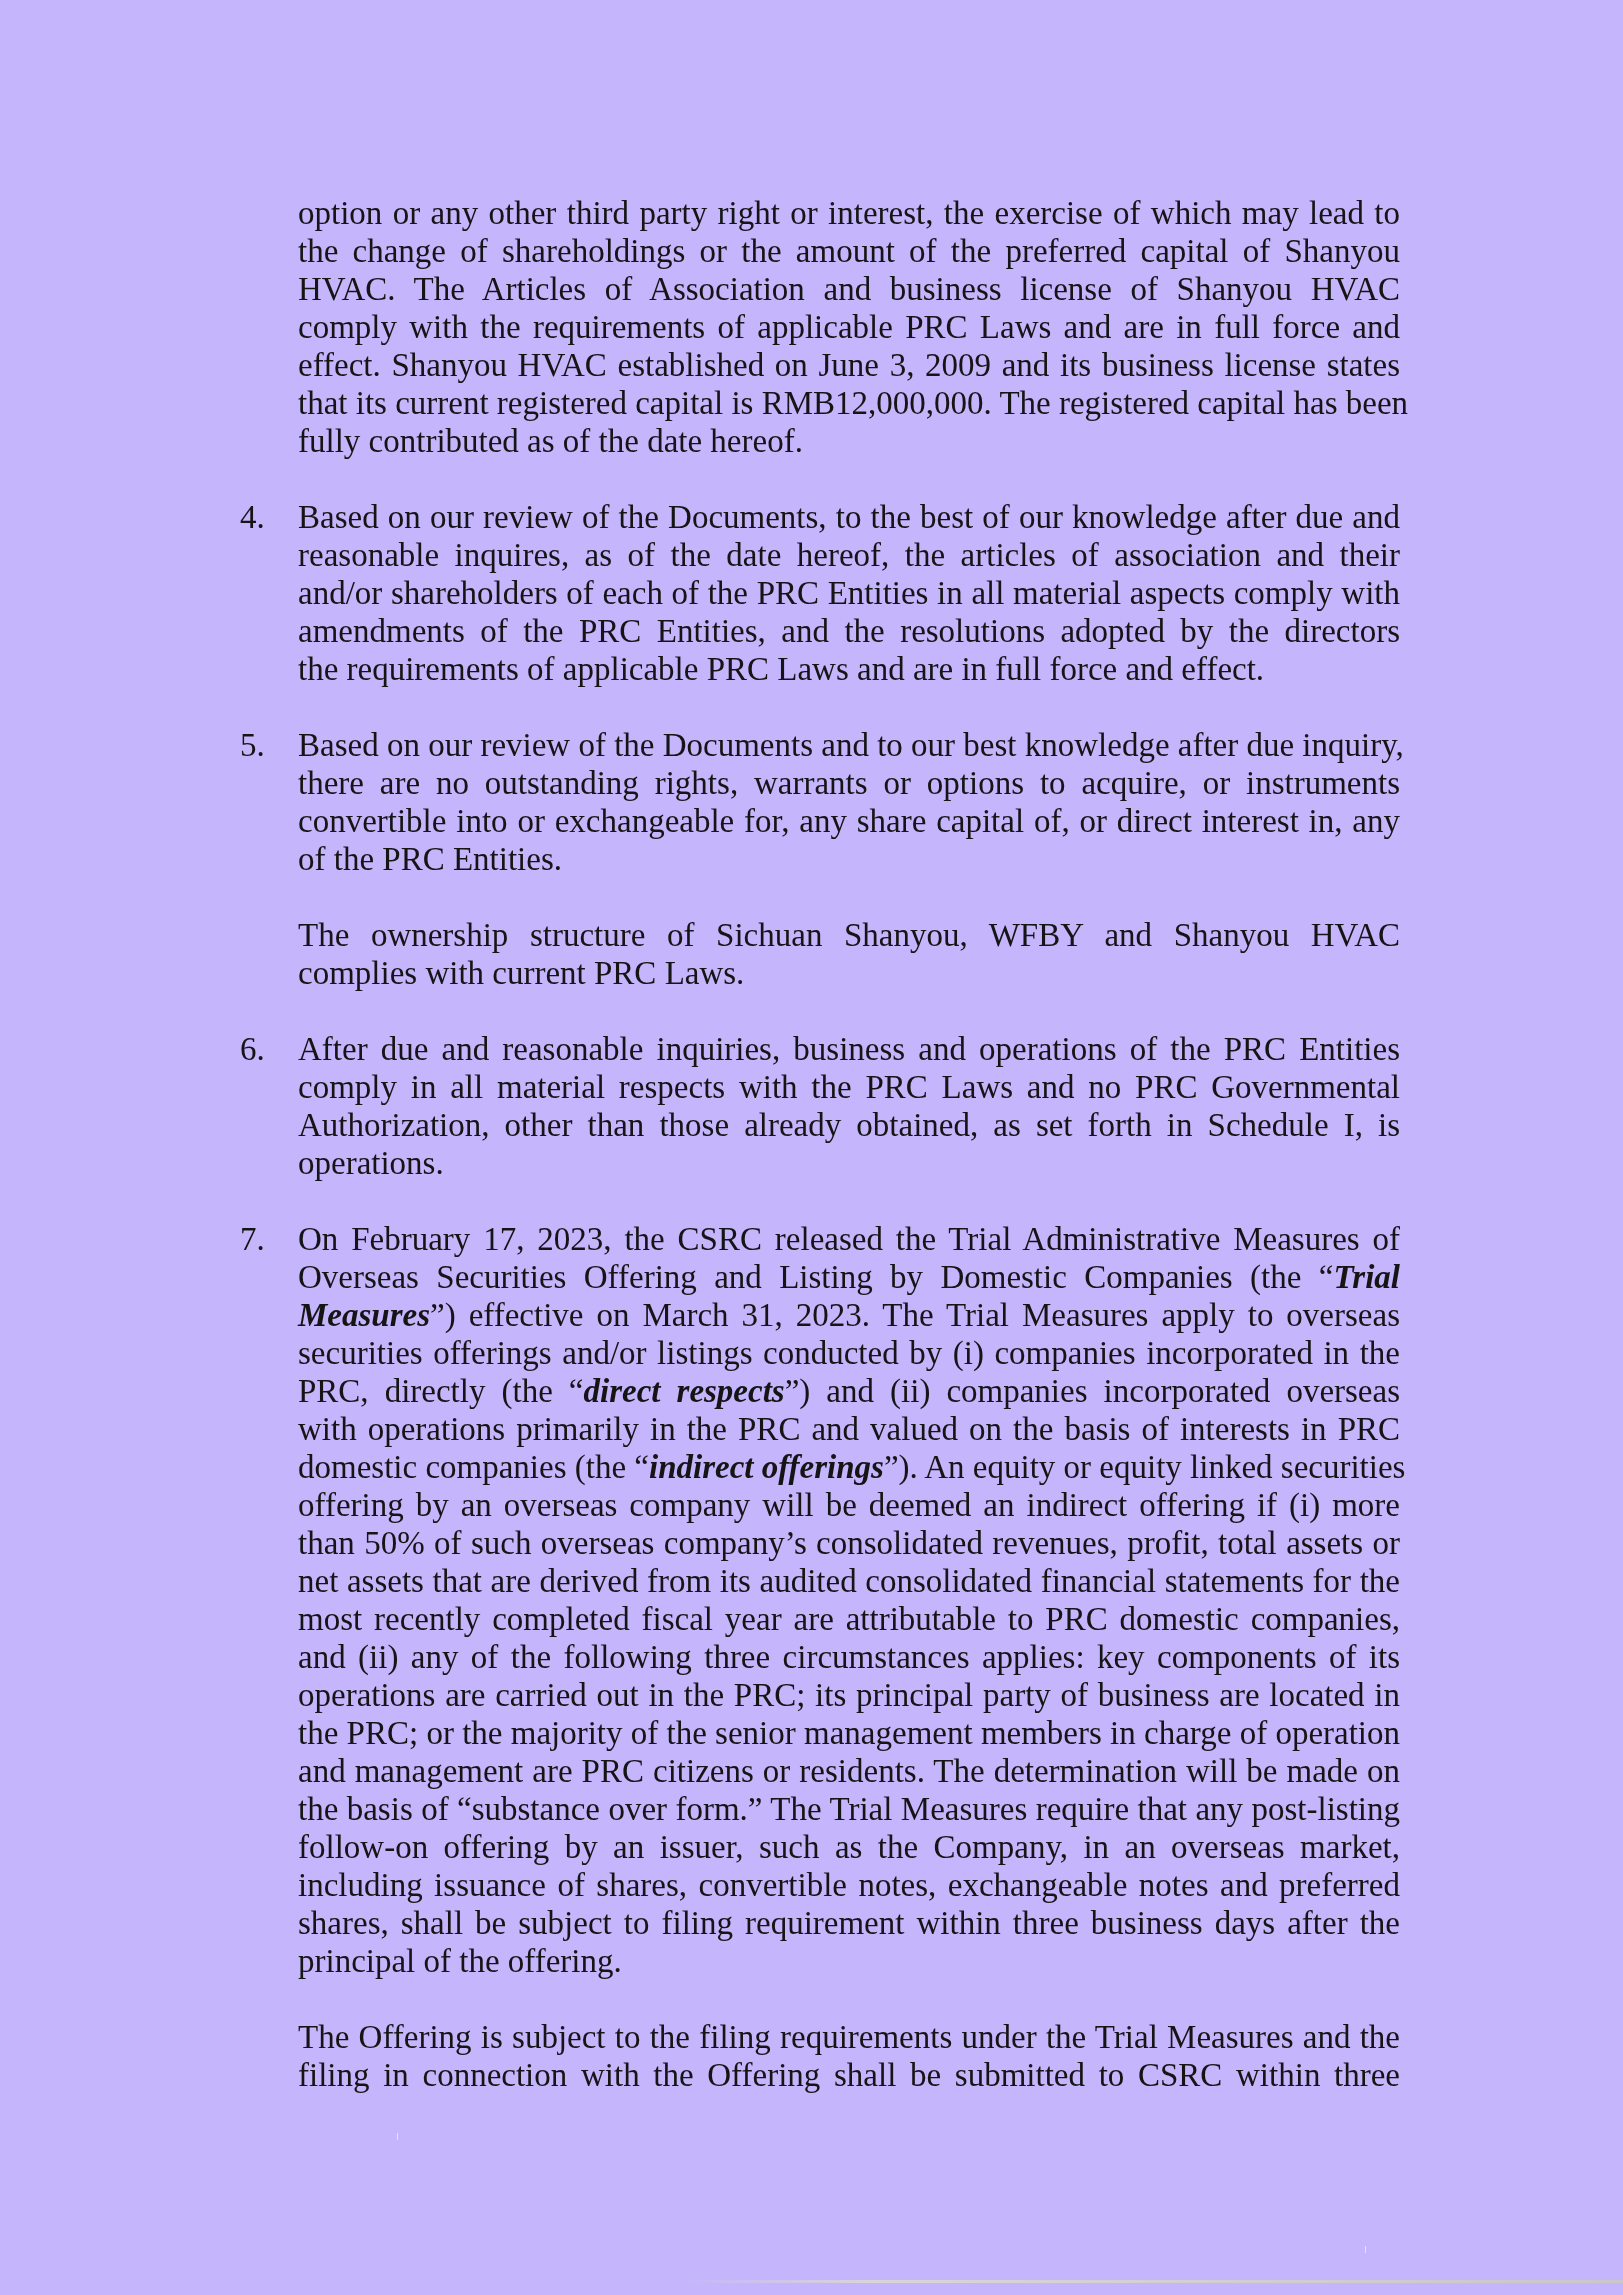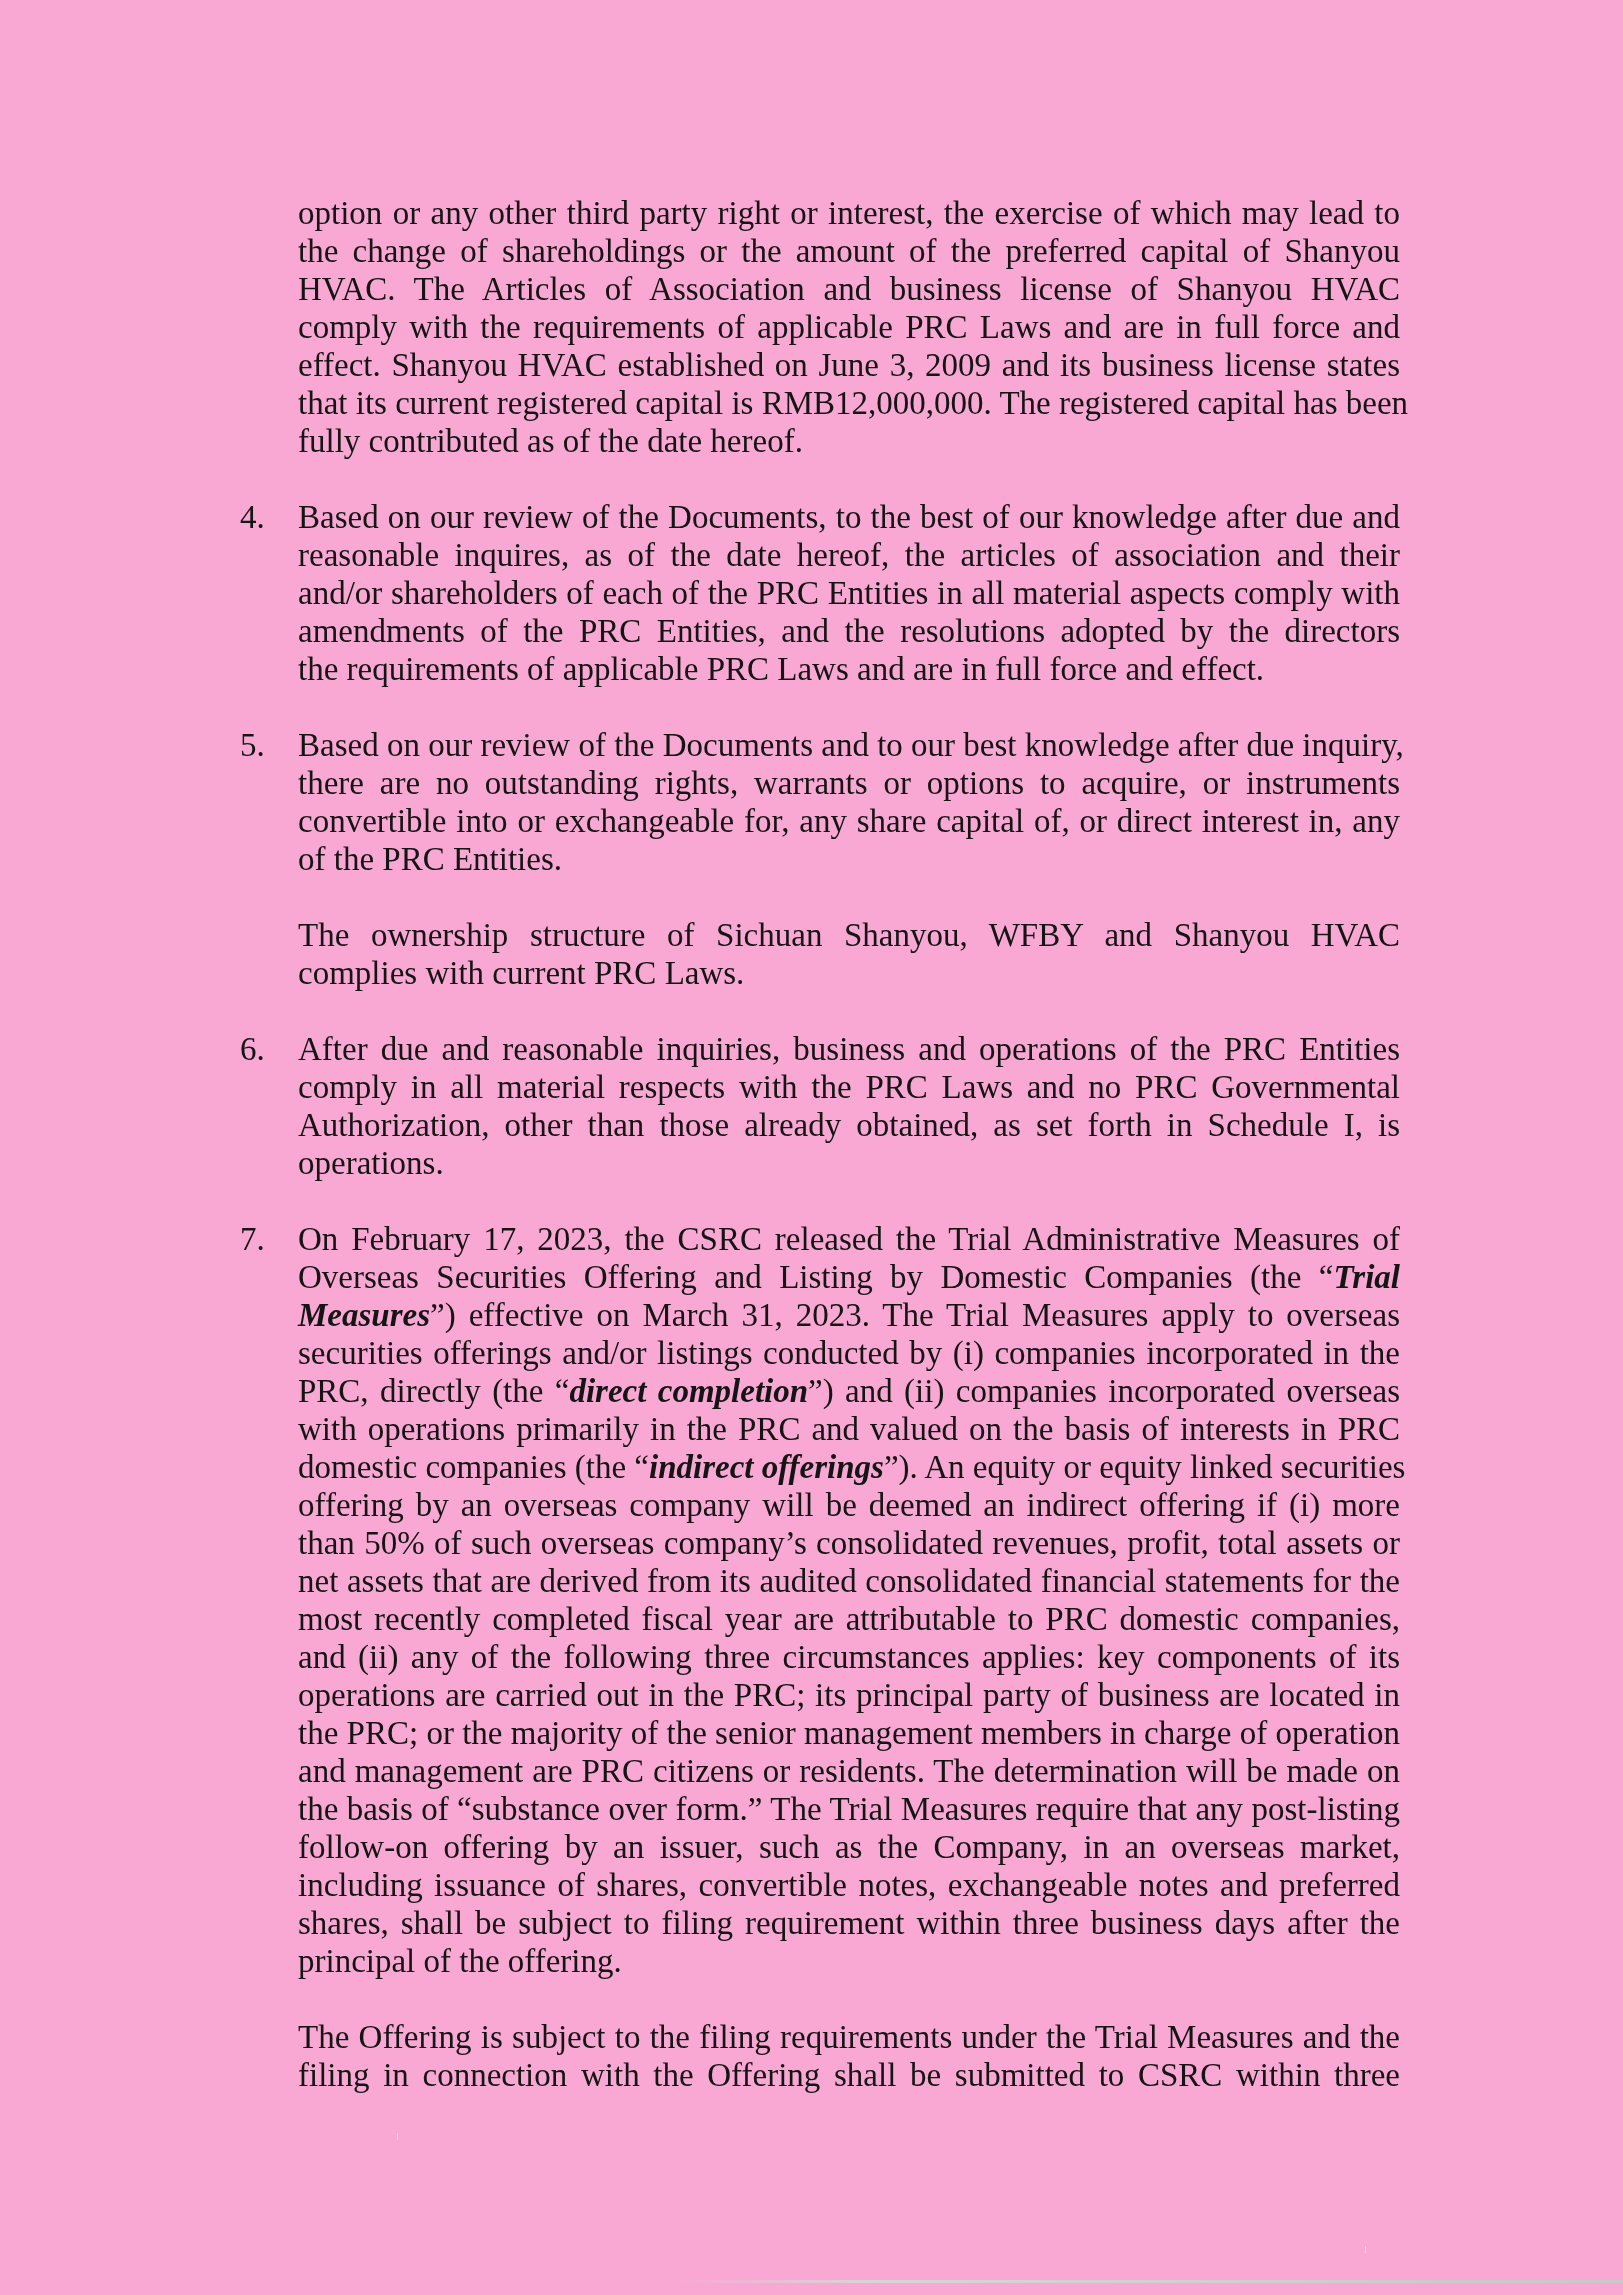--- a/index.html
+++ b/index.html
@@ -14,21 +14,21 @@
       overflow: hidden;
       font-family: "Liberation Serif", "DejaVu Serif", serif;
       color: #151515;
     }
     .page {
       position: absolute;
       left: 0;
       top: 0;
       width: 1623px;
       height: 2295px;
-      background: #f9a8d4;
+      background: #c4b5fd;
     }
     .text-block {
       position: absolute;
       left: 298px;
       top: 194px;
       width: 1102px;
       font-size: 33px;
       line-height: 38px;
     }
     .para {
@@ -119,21 +119,21 @@
       <span class="line">Authorization, other than those already obtained, as set forth in Schedule I, is</span>
       <span class="line last">operations.</span>
     </div>
 
     <div class="para">
       <span class="num">7.</span>
       <span class="line">On February 17, 2023, the CSRC released the Trial Administrative Measures of</span>
       <span class="line"><span>Overseas Securities Offering and Listing by Domestic Companies (the “</span><span class="bi">Trial</span></span>
       <span class="line"><span class="bi">Measures</span><span>”) effective on March 31, 2023. The Trial Measures apply to overseas</span></span>
       <span class="line">securities offerings and/or listings conducted by (i) companies incorporated in the</span>
-      <span class="line"><span>PRC, directly (the “</span><span class="bi">direct completion</span><span>”) and (ii) companies incorporated overseas</span></span>
+      <span class="line"><span>PRC, directly (the “</span><span class="bi">direct respects</span><span>”) and (ii) companies incorporated overseas</span></span>
       <span class="line">with operations primarily in the PRC and valued on the basis of interests in PRC</span>
       <span class="line"><span>domestic companies (the “</span><span class="bi">indirect offerings</span><span>”). An equity or equity linked securities</span></span>
       <span class="line">offering by an overseas company will be deemed an indirect offering if (i) more</span>
       <span class="line">than 50% of such overseas company’s consolidated revenues, profit, total assets or</span>
       <span class="line">net assets that are derived from its audited consolidated financial statements for the</span>
       <span class="line">most recently completed fiscal year are attributable to PRC domestic companies,</span>
       <span class="line">and (ii) any of the following three circumstances applies: key components of its</span>
       <span class="line">operations are carried out in the PRC; its principal party of business are located in</span>
       <span class="line">the PRC; or the majority of the senior management members in charge of operation</span>
       <span class="line">and management are PRC citizens or residents. The determination will be made on</span>

